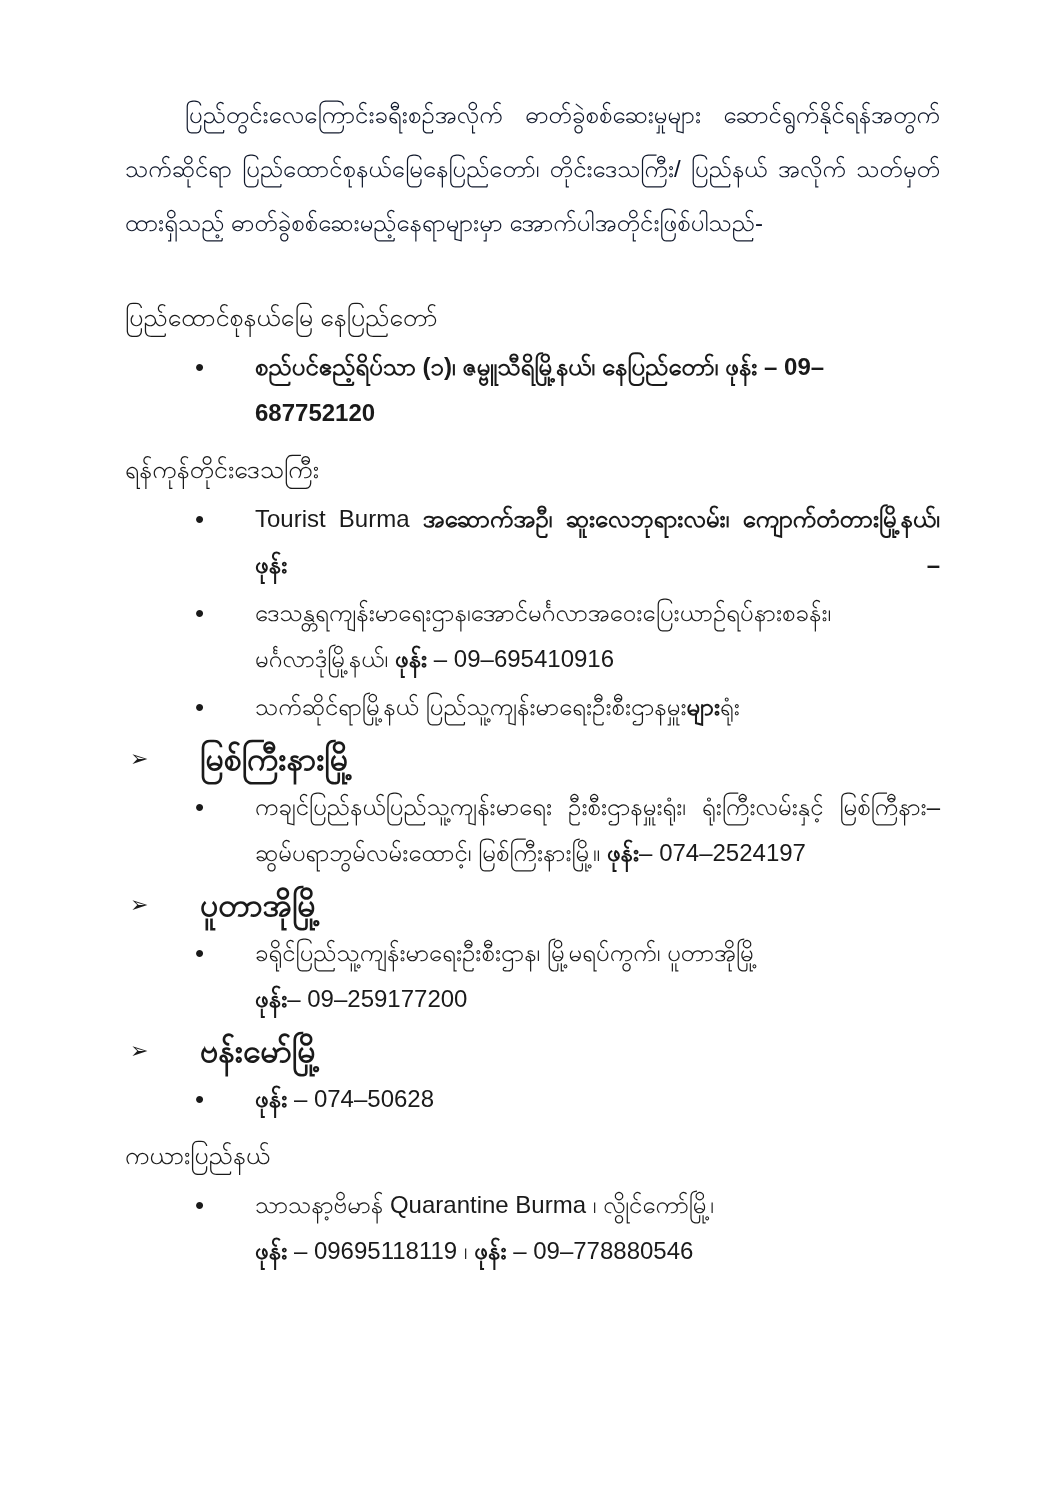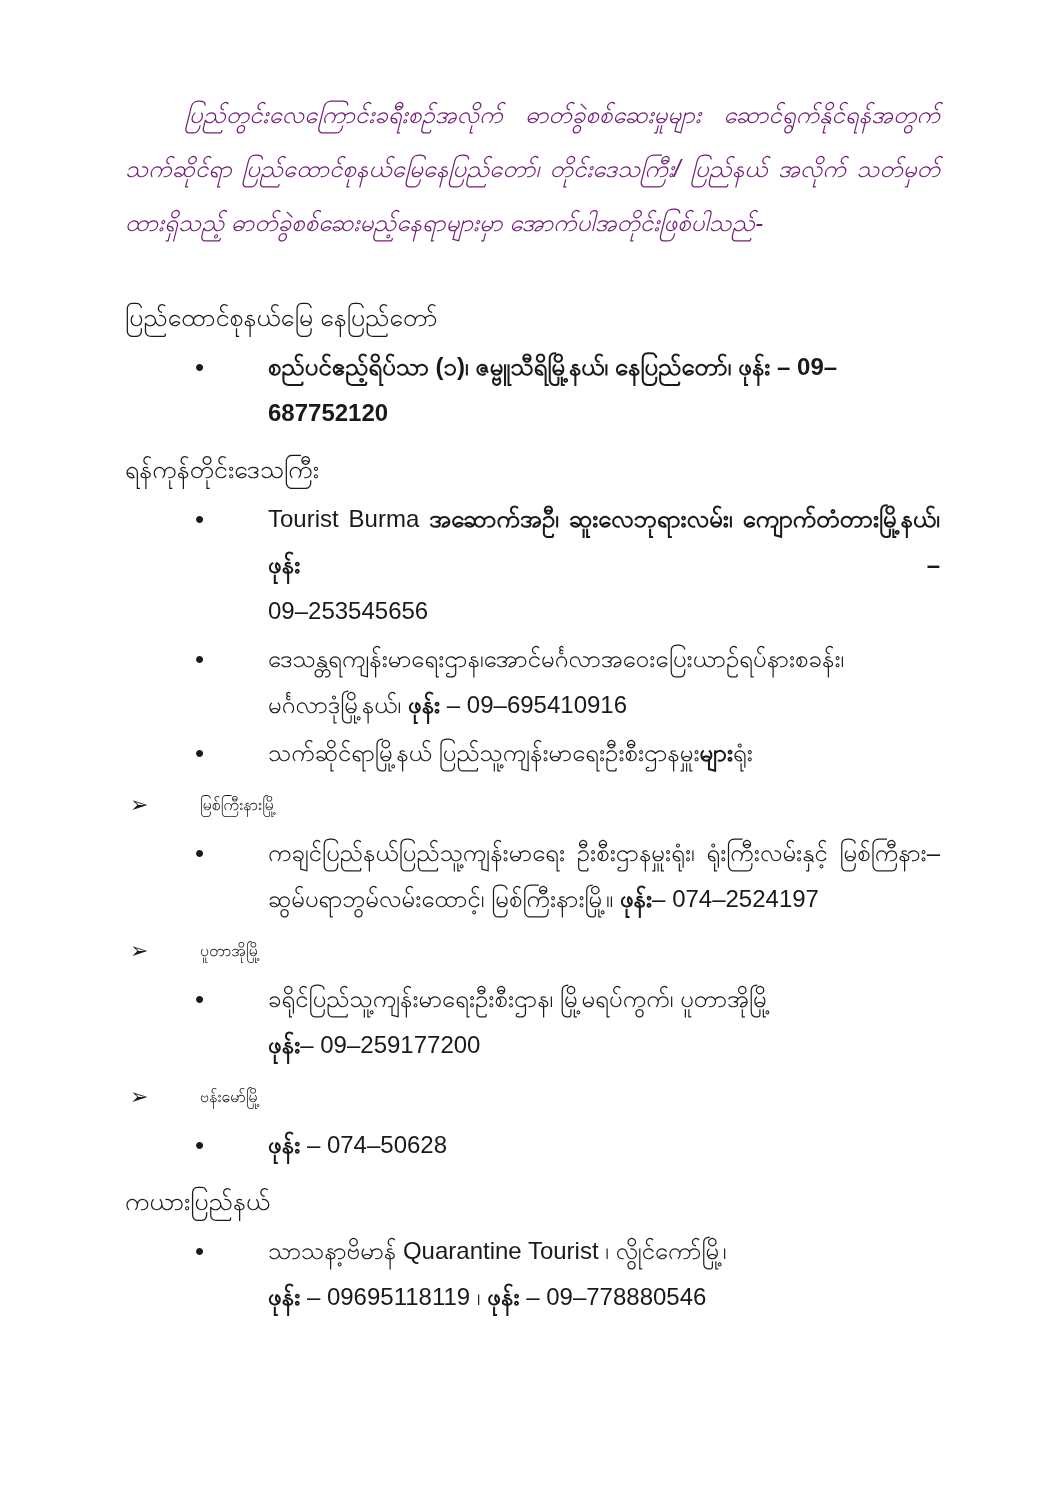--- a/index.html
+++ b/index.html
@@ -32,21 +32,21 @@
     align-items: flex-start;
     padding-left: 70px;
     margin: 2px 0;
   }
   .bullet {
     width: 60px;
     flex: 0 0 60px;
     font-size: 26px;
     line-height: 46px;
   }
-  .txt { flex: 1 1 auto; margin-left: 13px; }
+  .txt { flex: 1 1 auto; }
   .entry-line {
     font-size: 24px;
     line-height: 46px;
     white-space: normal;
   }
   .entry-line.jl {
     text-align: justify;
     text-align-last: justify;
   }
   .entry-line .b, .bold { font-weight: bold; }
@@ -56,49 +56,48 @@
     padding-left: 5px;
     margin-top: 6px;
   }
   .arrow {
     width: 70px;
     flex: 0 0 70px;
     font-size: 22px;
     line-height: 46px;
   }
   .town {
-    font-size: 16px;
-    font-weight: normal;
+    font-size: 32px;
+    font-weight: bold;
     line-height: 46px;
   }
 </style>
 </head>
 <body>
 
 <div class="page">
 
-  <p class="intro" style="color: #701a75; font-style: italic;">ပြည်တွင်းလေကြောင်းခရီးစဉ်အလိုက် ဓာတ်ခွဲစစ်ဆေးမှုများ ဆောင်ရွက်နိုင်ရန်အတွက် သက်ဆိုင်ရာ ပြည်ထောင်စုနယ်မြေနေပြည်တော်၊ တိုင်းဒေသကြီး/ ပြည်နယ် အလိုက် သတ်မှတ်ထားရှိသည့် ဓာတ်ခွဲစစ်ဆေးမည့်နေရာများမှာ အောက်ပါအတိုင်းဖြစ်ပါသည်-</p>
+  <p class="intro" style="color: #0f172a;">ပြည်တွင်းလေကြောင်းခရီးစဉ်အလိုက် ဓာတ်ခွဲစစ်ဆေးမှုများ ဆောင်ရွက်နိုင်ရန်အတွက် သက်ဆိုင်ရာ ပြည်ထောင်စုနယ်မြေနေပြည်တော်၊ တိုင်းဒေသကြီး/ ပြည်နယ် အလိုက် သတ်မှတ်ထားရှိသည့် ဓာတ်ခွဲစစ်ဆေးမည့်နေရာများမှာ အောက်ပါအတိုင်းဖြစ်ပါသည်-</p>
 
   <div>
       <section class="section">
         <div class="heading">ပြည်ထောင်စုနယ်မြေ နေပြည်တော်</div>
         <div class="bullet-row">
           <span class="bullet">•</span>
           <div class="txt">
             <div class="entry-line"><span class="b">စည်ပင်ဧည့်ရိပ်သာ (၁)၊ ဇမ္ဗူသီရိမြို့နယ်၊ နေပြည်တော်၊ ဖုန်း – 09–687752120</span></div>
           </div>
         </div>
       </section>
       <section class="section">
         <div class="heading">ရန်ကုန်တိုင်းဒေသကြီး</div>
         <div class="bullet-row">
           <span class="bullet">•</span>
           <div class="txt">
             <div class="entry-line jl"><span>Tourist Burma </span><span class="b">အဆောက်အဦ၊ ဆူးလေဘုရားလမ်း၊ ကျောက်တံတားမြို့နယ်၊ ဖုန်း –</span></div>
-            <div class="entry-line"><span>09–253545656</span></div>
           </div>
         </div>
         <div class="bullet-row">
           <span class="bullet">•</span>
           <div class="txt">
             <div class="entry-line"><span>ဒေသန္တရကျန်းမာရေးဌာန၊အောင်မင်္ဂလာအဝေးပြေးယာဉ်ရပ်နားစခန်း၊</span></div>
             <div class="entry-line"><span>မင်္ဂလာဒုံမြို့နယ်၊ </span><span class="b">ဖုန်း</span><span> – 09–695410916</span></div>
           </div>
         </div>
       </section>
@@ -142,20 +141,20 @@
           <div class="txt">
             <div class="entry-line"><span class="b">ဖုန်း</span><span> – 074–50628</span></div>
           </div>
         </div>
       </section>
       <section class="section">
         <div class="heading">ကယားပြည်နယ်</div>
         <div class="bullet-row">
           <span class="bullet">•</span>
           <div class="txt">
-            <div class="entry-line"><span>သာသနာ့ဗိမာန် Quarantine Tourist ၊ လွိုင်ကော်မြို့၊</span></div>
+            <div class="entry-line"><span>သာသနာ့ဗိမာန် Quarantine Burma ၊ လွိုင်ကော်မြို့၊</span></div>
             <div class="entry-line"><span class="b">ဖုန်း</span><span> – 09695118119 ၊ </span><span class="b">ဖုန်း</span><span> – 09–778880546</span></div>
           </div>
         </div>
       </section>
     </div>
 
 </div>
 
 </body></html>

